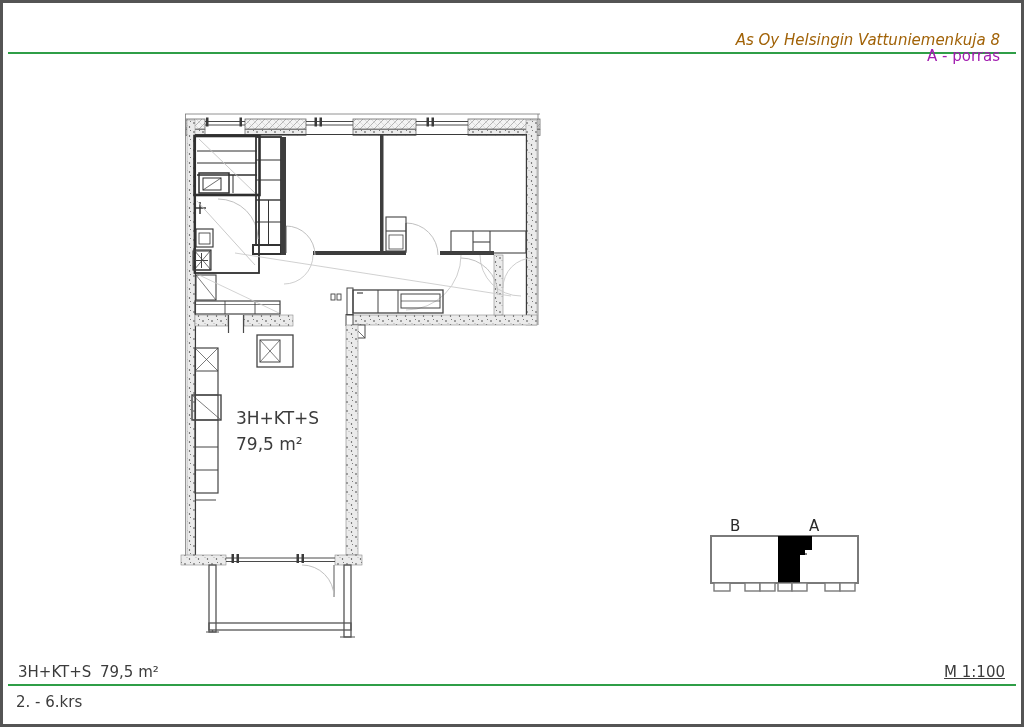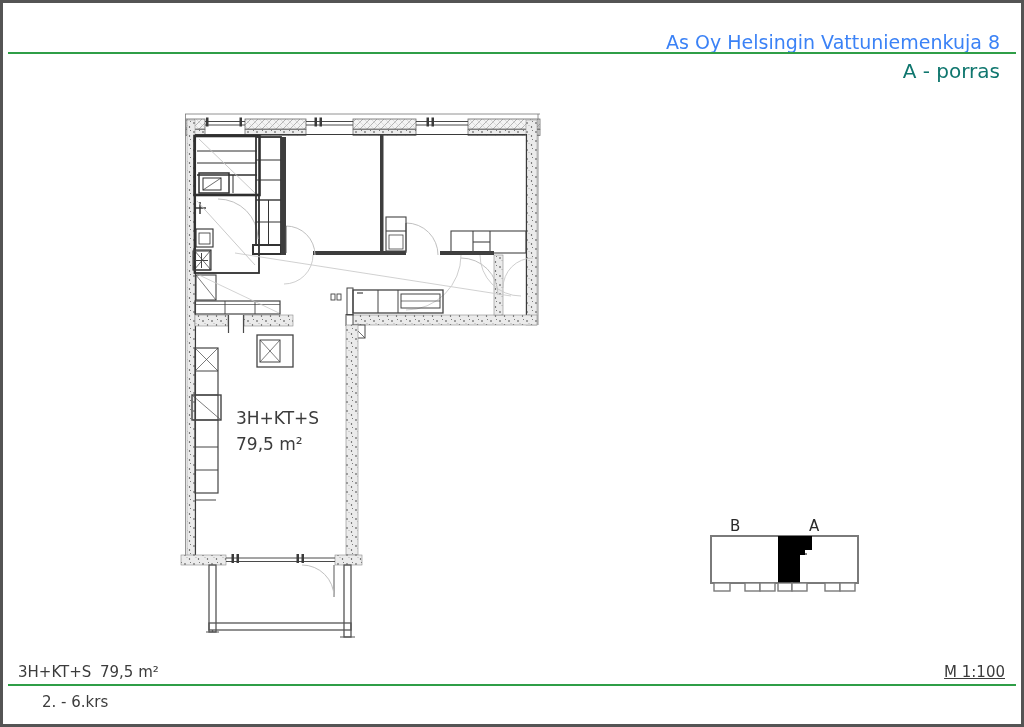--- a/index.html
+++ b/index.html
@@ -10,28 +10,28 @@
     background:#ffffff;
     border:3px solid #545454;
     overflow:hidden;
     font-family:"DejaVu Sans","Liberation Sans",sans-serif;
     color:#3c3c3c;
   }
   .txt{position:absolute;white-space:nowrap;}
   .green-rule{position:absolute;left:5px;right:5px;height:2px;background:#2f9e47;}
   #rule-top{top:49px;}
   #rule-bottom{top:681px;}
-  #hdr-company{top:28px;right:21px;font-size:19px;color:#3b82f6;}
-  #hdr-porras{top:56px;right:21px;font-size:20px;color:#0f766e;}
+  #hdr-company{top:28px;right:21px;font-size:15px;color:#a16207;font-style:italic;}
+  #hdr-porras{top:44px;right:21px;font-size:15px;color:#a21caf;}
   #plan-type{left:233px;top:405px;font-size:17px;}
   #plan-area{left:233px;top:431px;font-size:17px;}
   #ft-type{left:15px;top:660px;font-size:15px;}
   #ft-area{left:97px;top:660px;font-size:15px;}
   #ft-scale{right:16px;top:660px;font-size:15px;text-decoration:underline;}
-  #ft-floors{left:13px;top:690px;font-size:15px;margin-left:26px;}
+  #ft-floors{left:13px;top:690px;font-size:15px;}
   #key-b{left:727px;top:514px;font-size:15px;color:#2b2b2b;}
   #key-a{left:806px;top:514px;font-size:15px;color:#2b2b2b;}
   svg{position:absolute;left:0;top:0;}
 </style>
 </head>
 <body>
 
 <div class="page">
 
   <div class="txt" id="hdr-company">As Oy Helsingin Vattuniemenkuja 8</div>

